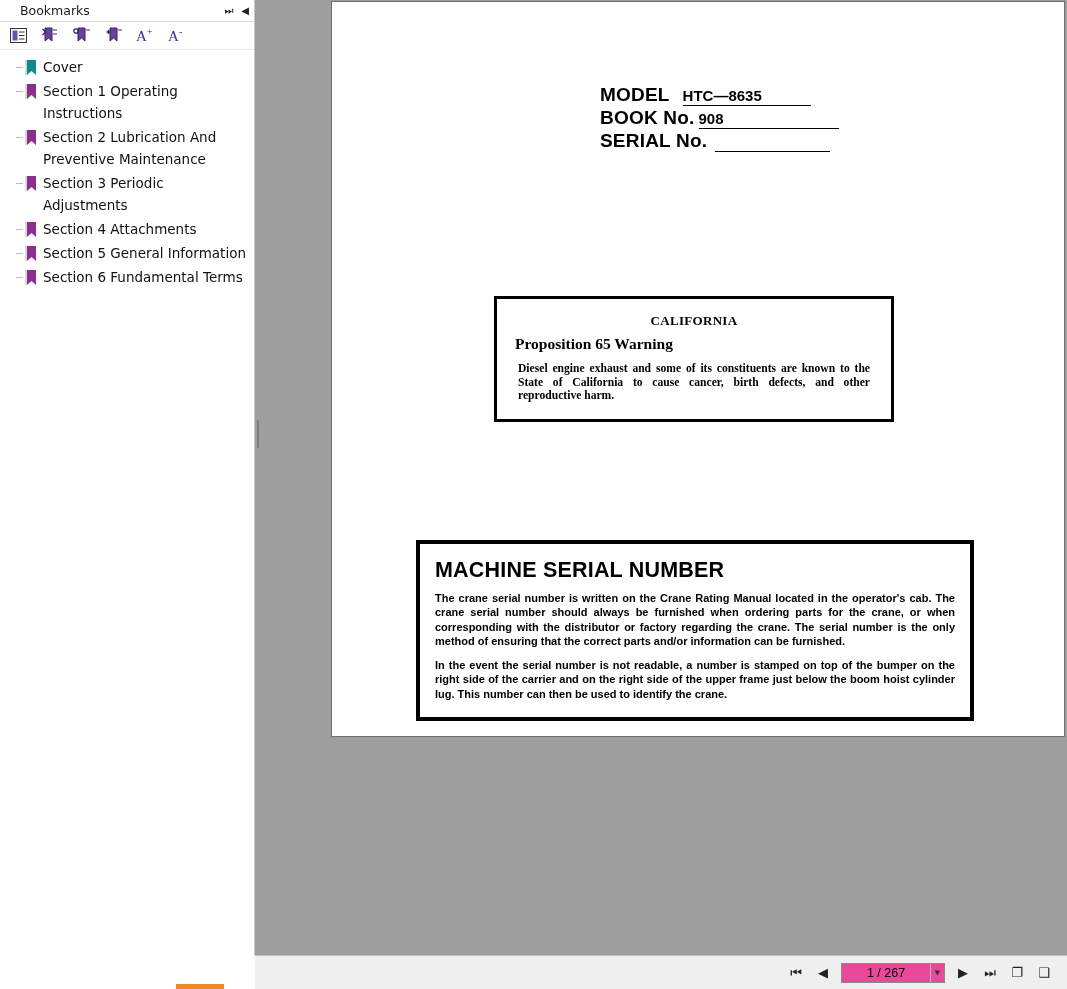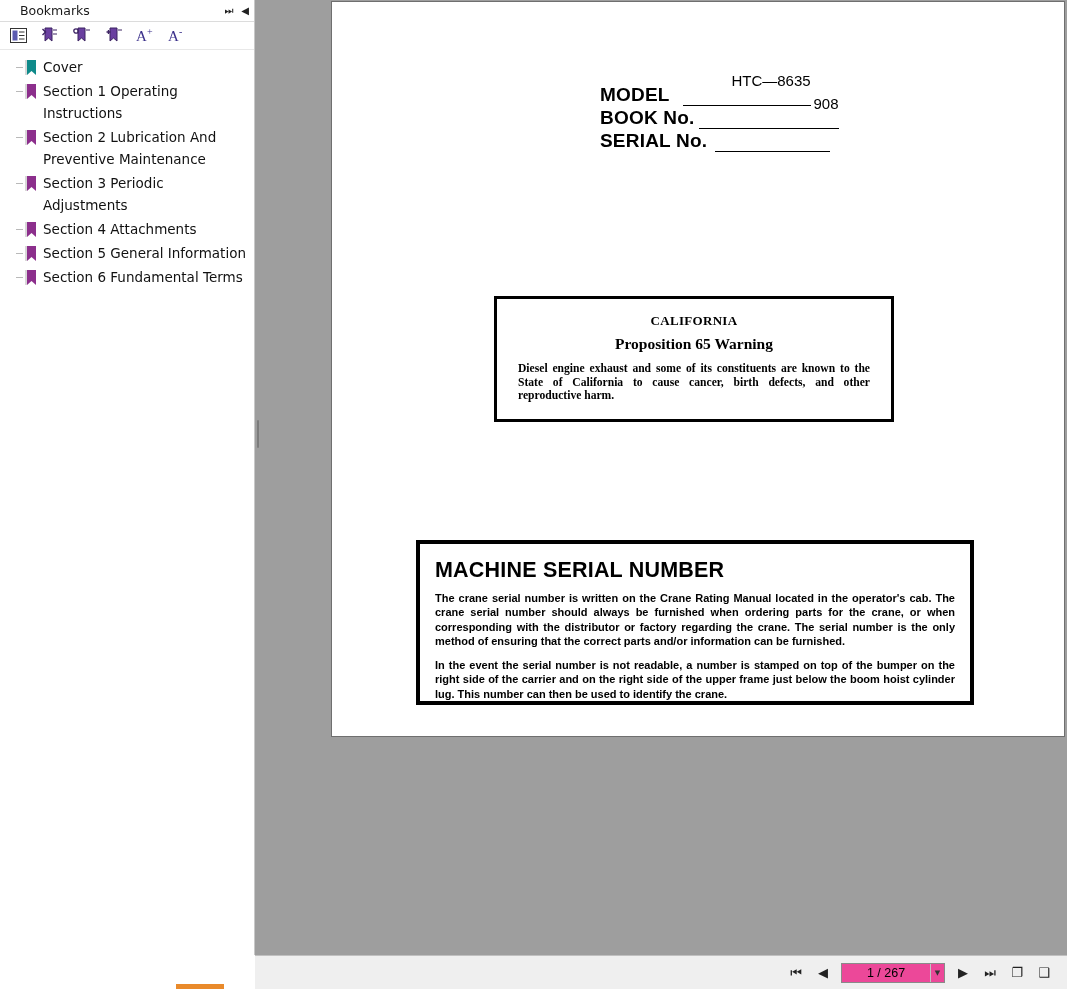--- a/index.html
+++ b/index.html
@@ -157,24 +157,24 @@
     height: 22px;
     margin-bottom: 1px;
   }
   .mb-label {
     font-size: 19px;
     letter-spacing: 0.2px;
     white-space: nowrap;
   }
   .mb-value {
     font-size: 15px;
-    font-weight: normal;
+    font-weight: bold;
     border-bottom: 1.6px solid #000;
-    text-align: right;
-    padding-bottom: 16px;
+    text-align: left;
+    padding-bottom: 1px;
   }
   .mb-v-model { width: 128px; margin-left: 13px; }
   .mb-v-book  { width: 140px; margin-left: 4px; }
   .mb-v-serial{ width: 115px; margin-left: 8px; }
 
   
   #prop65 {
     position: absolute;
     left: 162px; top: 294px;
     width: 400px;
@@ -183,41 +183,40 @@
     box-sizing: border-box;
     font-family: "Liberation Serif", serif;
   }
   #p65-l1 {
     text-align: center;
     font-weight: bold;
     font-size: 13px;
     letter-spacing: 0.3px;
   }
   #p65-l2 {
-    text-align: center;
     font-weight: bold;
     font-size: 15.5px;
     margin-top: 6px;
   }
   #p65-body {
     margin-top: 9px;
     font-size: 11.6px;
     font-weight: bold;
     line-height: 1.18;
     text-align: justify;
     padding: 0 3px;
   }
 
   
   #msn {
     position: absolute;
     left: 84px; top: 538px;
     width: 558px;
     border: 4px solid #000;
-    padding: 14px 15px 0 15px;
+    padding: 14px 15px 16px 15px;
     box-sizing: border-box;
   }
   #msn-title {
     font-family: "Liberation Sans", sans-serif;
     font-weight: bold;
     font-size: 21.5px;
     letter-spacing: 0.2px;
     margin-bottom: 8px;
   }
   .msn-p {

